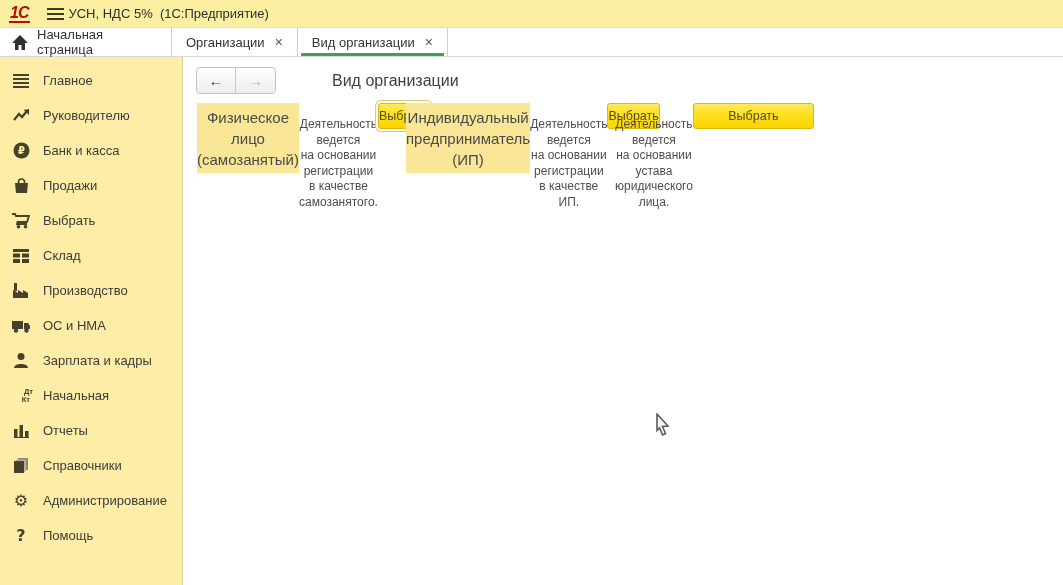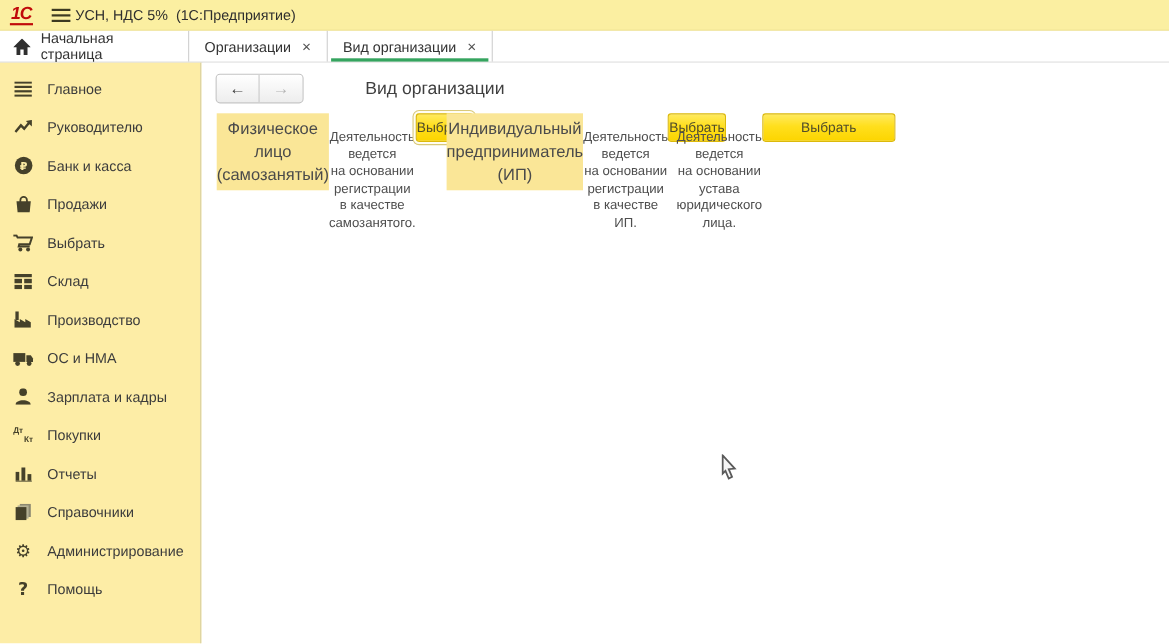--- a/index.html
+++ b/index.html
@@ -29,21 +29,21 @@
   
   .sidebar { position:absolute; left:0; top:57px; width:183px; height:528px;
     background:#fdeda6; border-right:1px solid #d8cfa0; padding-top:6px; }
   .side-item { display:flex; align-items:center; height:35px; padding-left:11px; cursor:pointer; }
   .side-item .ico { width:20px; height:18px; display:flex; align-items:center; justify-content:center;
     margin-right:12px; flex:0 0 auto; color:#45412a; }
   .side-item .lbl { color:#3c3c3c; font-size:13px; }
   .ico svg { display:block; }
   .glyph-ico { font-family:"DejaVu Sans",sans-serif; font-size:16px; font-weight:bold; color:#45412a; line-height:1; }
   .dtkt { font-size:7.5px; font-weight:bold; color:#45412a; line-height:1; position:relative; width:18px; height:16px; }
-  .dtkt .dt { position:absolute; left:0; top:0; }
+  .dtkt .dt { position:absolute; left:12px; top:0; }
   .dtkt .kt { position:absolute; right:0; bottom:0; }
 
   
   .content { position:absolute; left:184px; top:57px; width:879px; height:528px; background:#fff; }
   .nav-row { display:flex; align-items:center; margin:10px 0 0 12px; height:27px; }
   .nav-group { display:flex; border:1px solid #c3c3c3; border-radius:4px; overflow:hidden;
     background:linear-gradient(#ffffff,#ededed); height:27px; }
   .nav-btn { width:39px; height:100%; display:flex; align-items:center; justify-content:center;
     font-size:15px; font-weight:bold; background:transparent; border:none; cursor:pointer; }
   .nav-btn.back { color:#3f3f3f; border-right:1px solid #c9c9c9; }
@@ -202,21 +202,21 @@
       <span class="lbl">Зарплата и кадры</span>
     </div>
 
     <div class="side-item">
       <span class="ico">
         <span class="dtkt">
             <span class="dt">Дт</span>
             <span class="kt">Кт</span>
           </span>
       </span>
-      <span class="lbl">Покупки</span>
+      <span class="lbl">Начальная</span>
     </div>
 
     <div class="side-item">
       <span class="ico">
         <svg width="15" height="14" viewBox="0 0 15 14">
             <g fill="#45412a">
               <rect x="0" y="5" width="3.5" height="8"></rect>
               <rect x="5.5" y="1" width="3.5" height="12"></rect>
               <rect x="11" y="7" width="3.5" height="6"></rect>
               <rect x="0" y="13" width="15" height="1"></rect>

